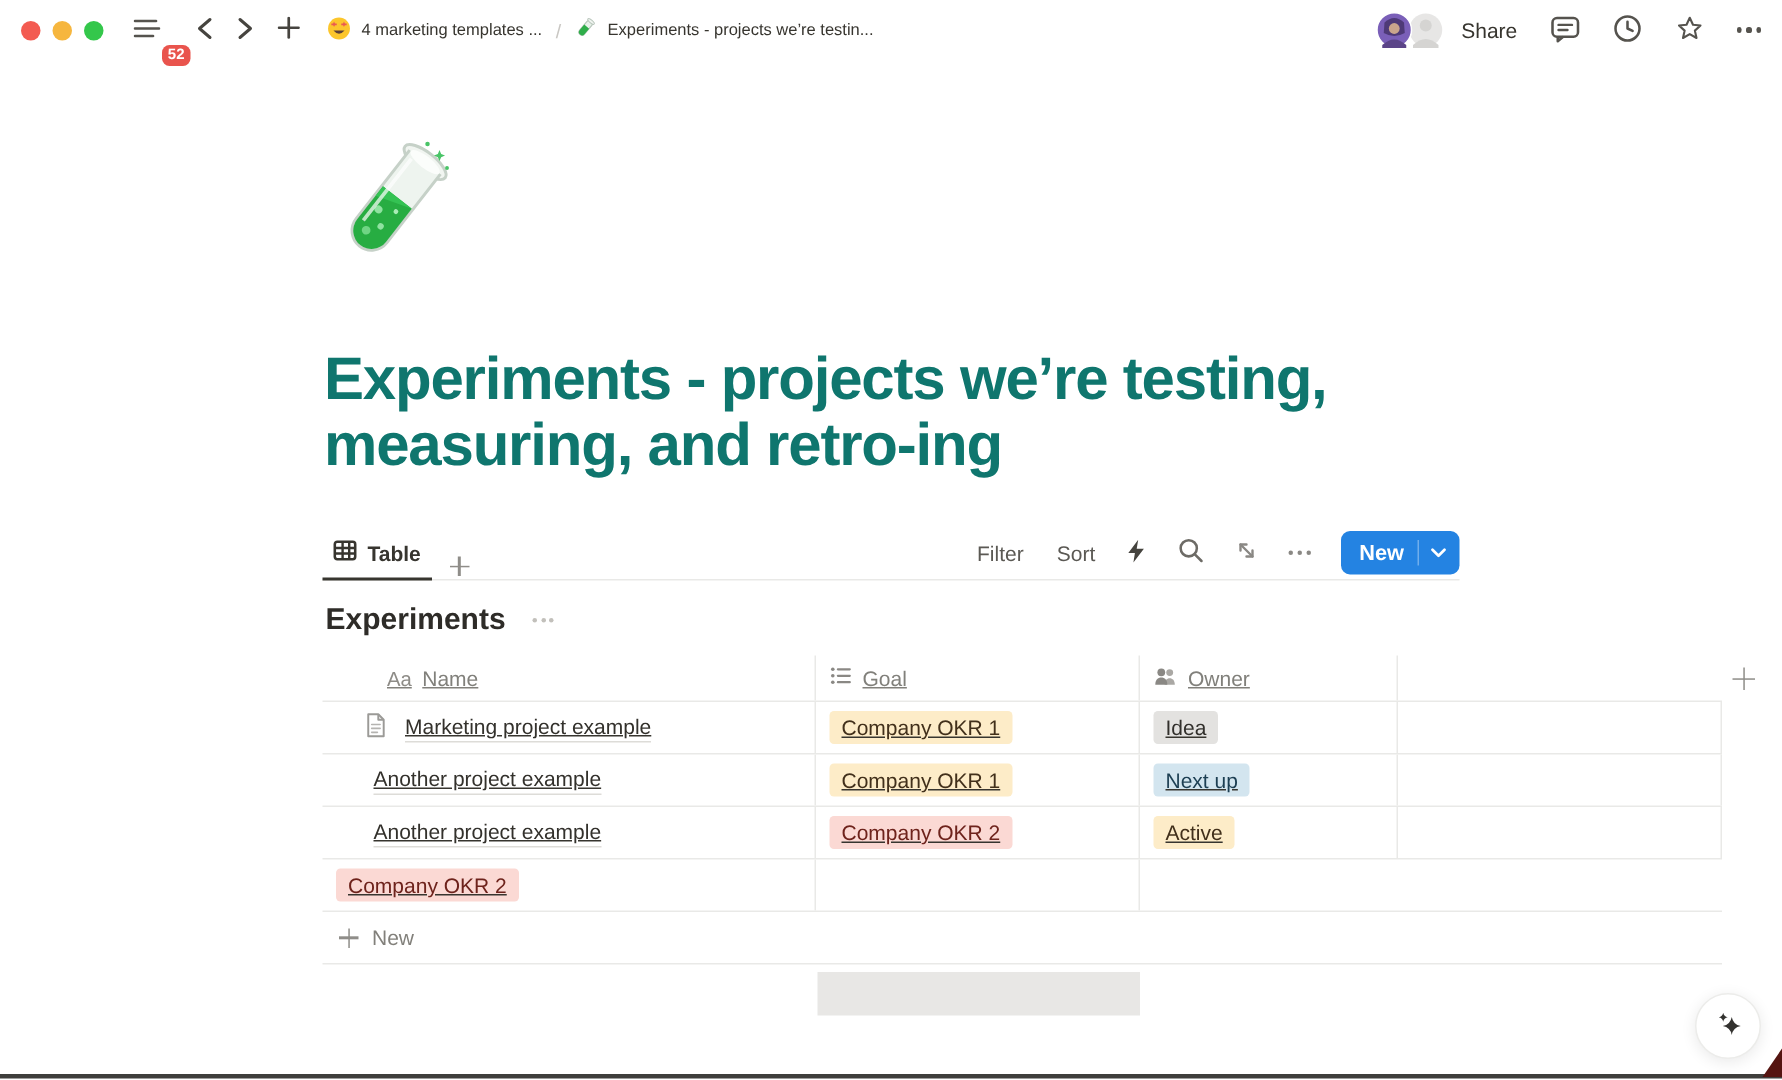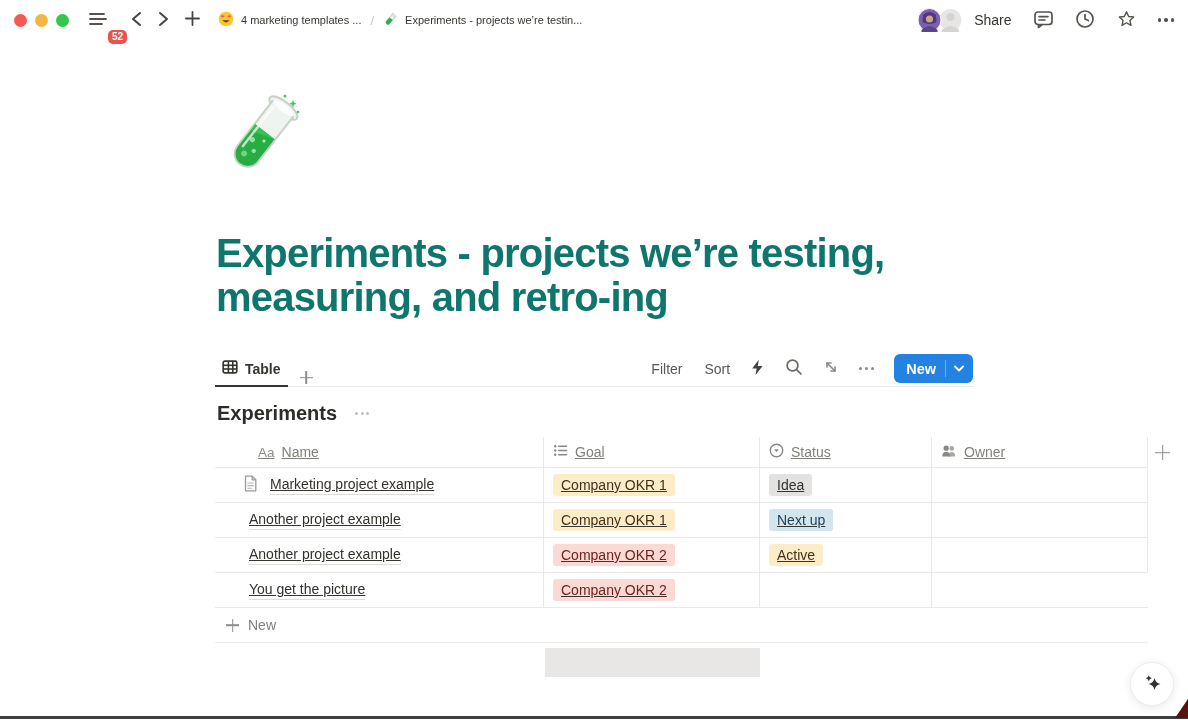--- a/index.html
+++ b/index.html
@@ -309,27 +309,20 @@
               </g>
               <g stroke="#8a8884" stroke-width="1.5" stroke-linecap="round">
                 <line x1="5.6" y1="3.2" x2="13.5" y2="3.2"></line>
                 <line x1="5.6" y1="7.5" x2="13.5" y2="7.5"></line>
                 <line x1="5.6" y1="11.8" x2="13.5" y2="11.8"></line>
               </g>
             </svg></span>
         <span>Goal</span>
       </div>
       <div>
-        <span><svg width="15" height="15" viewBox="0 0 15 15">
-              <circle cx="7.5" cy="7.5" r="6.2" fill="none" stroke="#8a8884" stroke-width="1.4"></circle>
-              <path d="M5.2 6.3 h4.6 L7.5 9.2 Z" fill="#8a8884"></path>
-            </svg></span>
-        <span>Status</span>
-      </div>
-      <div>
         <span><svg width="16" height="14" viewBox="0 0 16 14">
               <circle cx="10.8" cy="4.4" r="2.3" fill="#aaa8a4"></circle>
               <path d="M7.4 12.5 c0-3 1.5-4.4 3.4-4.4 s3.4 1.4 3.4 4.4 Z" fill="#aaa8a4"></path>
               <circle cx="5.2" cy="4.2" r="2.6" fill="#8a8884"></circle>
               <path d="M1.2 12.5 c0-3.2 1.7-4.8 4-4.8 s4 1.6 4 4.8 Z" fill="#8a8884"></path>
             </svg></span>
         <span>Owner</span>
       </div>
     </div>
 
@@ -375,23 +368,20 @@
       <div class="c-tagcell">
           <span class="tag red">Company OKR 2</span>
         </div>
       <div class="c-tagcell">
           <span class="tag yellow">Active</span>
         </div>
       <div></div>
     </div>
 
     <div class="t-row t-body-row">
-      <div class="c-name">
-        <span class="row-name">You get the picture</span>
-      </div>
       <div class="c-tagcell">
           <span class="tag red">Company OKR 2</span>
         </div>
       <div></div>
     </div>
 
     <div class="t-newrow">
       <span class="plus-glyph"></span>
       <span>New</span>
     </div>

